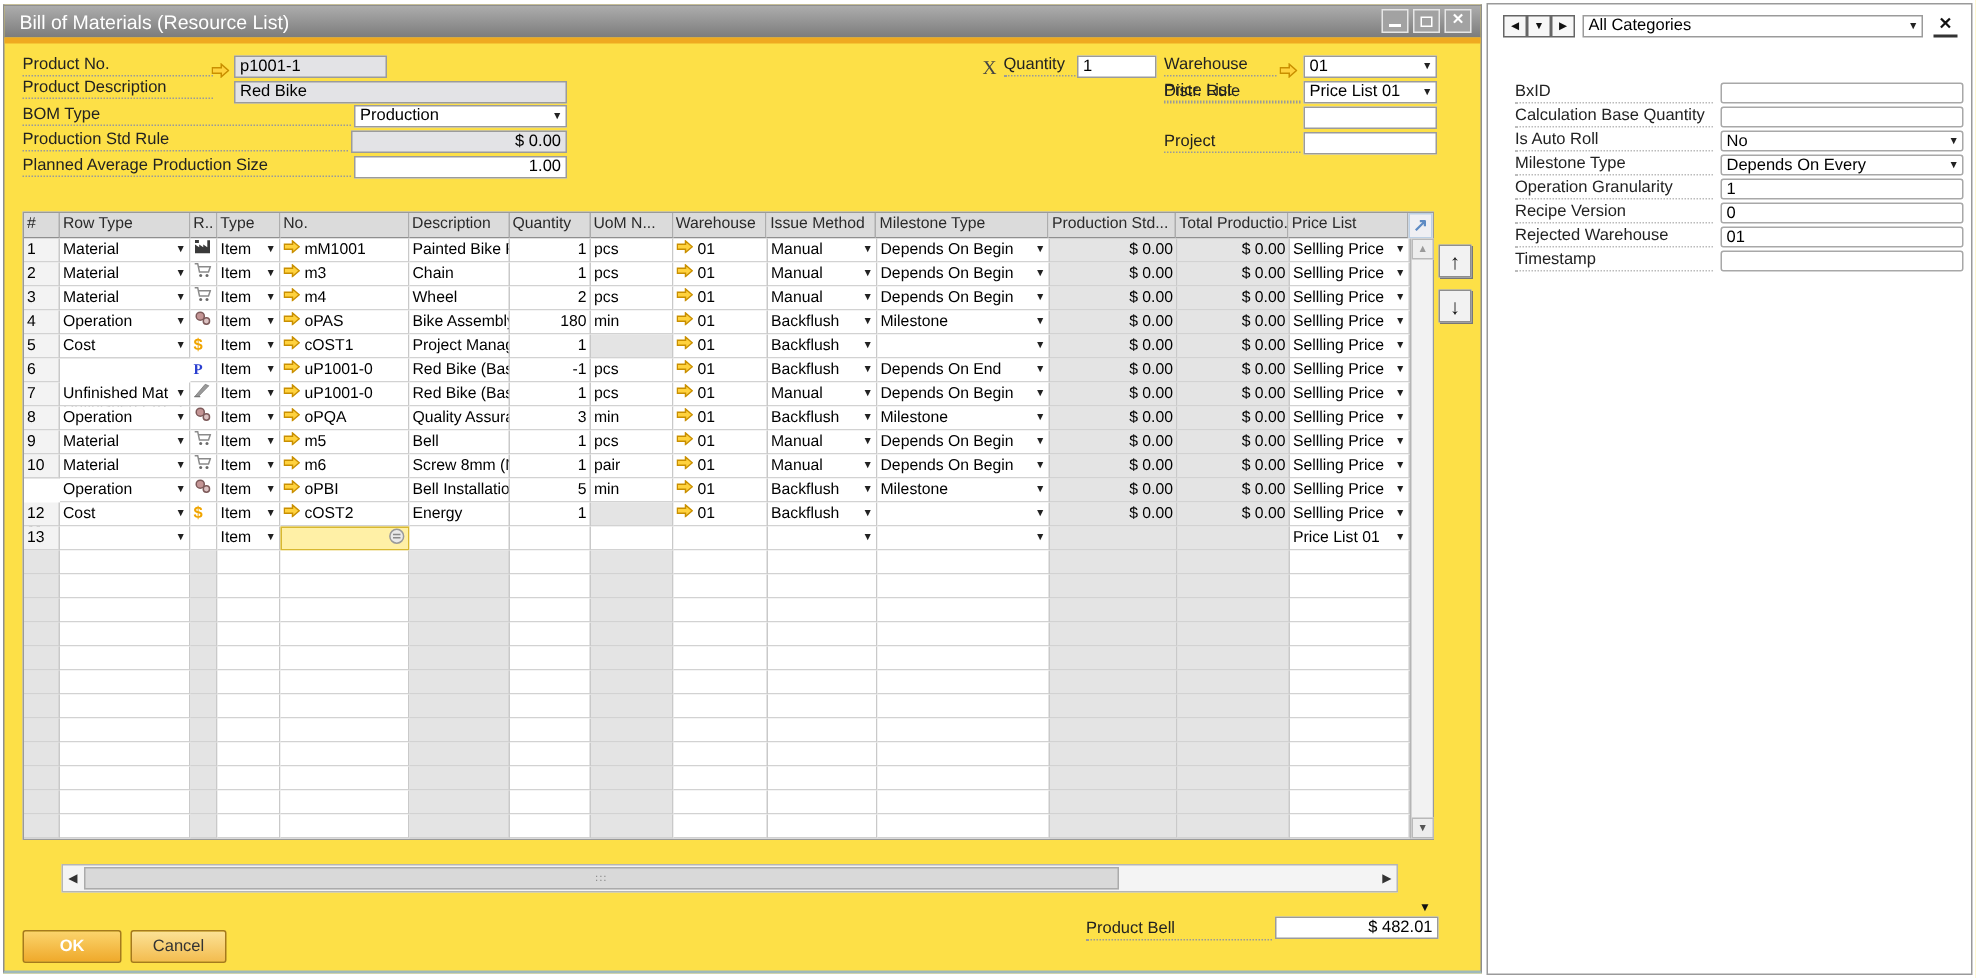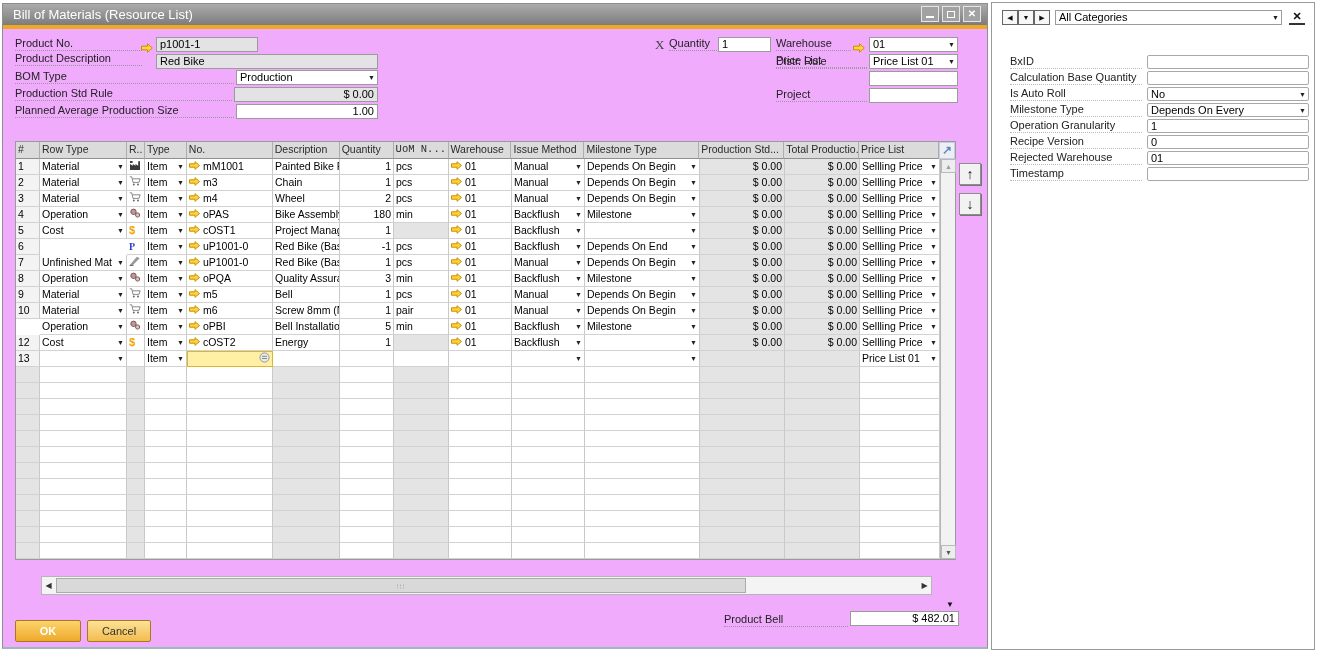--- a/index.html
+++ b/index.html
@@ -1,21 +1,21 @@
 <!DOCTYPE html>
 <html><head>
 <meta charset="utf-8">
 <style>
   * { margin:0; padding:0; box-sizing:border-box; }
   html,body { width:1317px; height:652px; background:#fff; font-family:"Liberation Sans", sans-serif; overflow:hidden; }
   .abs { position:absolute; }
 
   
   #main-win { position:absolute; left:2px; top:3px; width:986px; height:646px;
-    background:#f0abfc; border:1px solid #8E8E8E; border-bottom:2px solid #9FB9BA; }
+    background:#fde047; border:1px solid #8E8E8E; border-bottom:2px solid #9FB9BA; }
   .titlebar { position:absolute; left:0; top:0; width:100%; height:21px;
     background:linear-gradient(#ACACAC,#7C7C7C); color:#fff; font-size:13px;
     line-height:21px; padding-left:10px; }
   .goldbar { position:absolute; left:0; top:21px; width:100%; height:4px; background:#EFA920; }
   .winbtns { position:absolute; right:6px; top:2px; display:flex; gap:3px; }
   .winbtn { width:18px; height:16px; background:#A2A2A2; border:1px solid #E6E6E6;
     display:flex; align-items:center; justify-content:center; }
   .wb-min { width:8px; height:2px; background:#fff; margin-top:6px; }
   .wb-max { width:8px; height:7px; border:1px solid #fff; }
   .wb-close { color:#fff; font-size:10px; font-weight:bold; line-height:1; }
@@ -137,21 +137,21 @@
 
   <div id="bom-table">
       <div class="trow thead-row">
         <div class="c hc" style="width: 24px;">#</div>
         <div class="c hc" style="width: 87px;">Row Type</div>
         <div class="c hc" style="width: 18px;">R..</div>
         <div class="c hc" style="width: 42px;">Type</div>
         <div class="c hc" style="width: 86px;">No.</div>
         <div class="c hc" style="width: 67px;">Description</div>
         <div class="c hc" style="width: 54px;">Quantity</div>
-        <div class="c hc" style="width: 55px; font-family: Liberation Mono, monospace;">UoM N...</div>
+        <div class="c hc" style="width: 55px;">UoM N...</div>
         <div class="c hc" style="width: 63px;">Warehouse</div>
         <div class="c hc" style="width: 73px;">Issue Method</div>
         <div class="c hc" style="width: 115px;">Milestone Type</div>
         <div class="c hc" style="width: 85px;">Production Std...</div>
         <div class="c hc" style="width: 75px;">Total Productio...</div>
         <div class="c hc" style="width: 80px;">Price List</div>
         <div class="c corner" style="width: 16px;"><span>↗</span></div>
       </div>
       <div class="" style="display: flex;">
         <div class="" style="width: 924px;">

